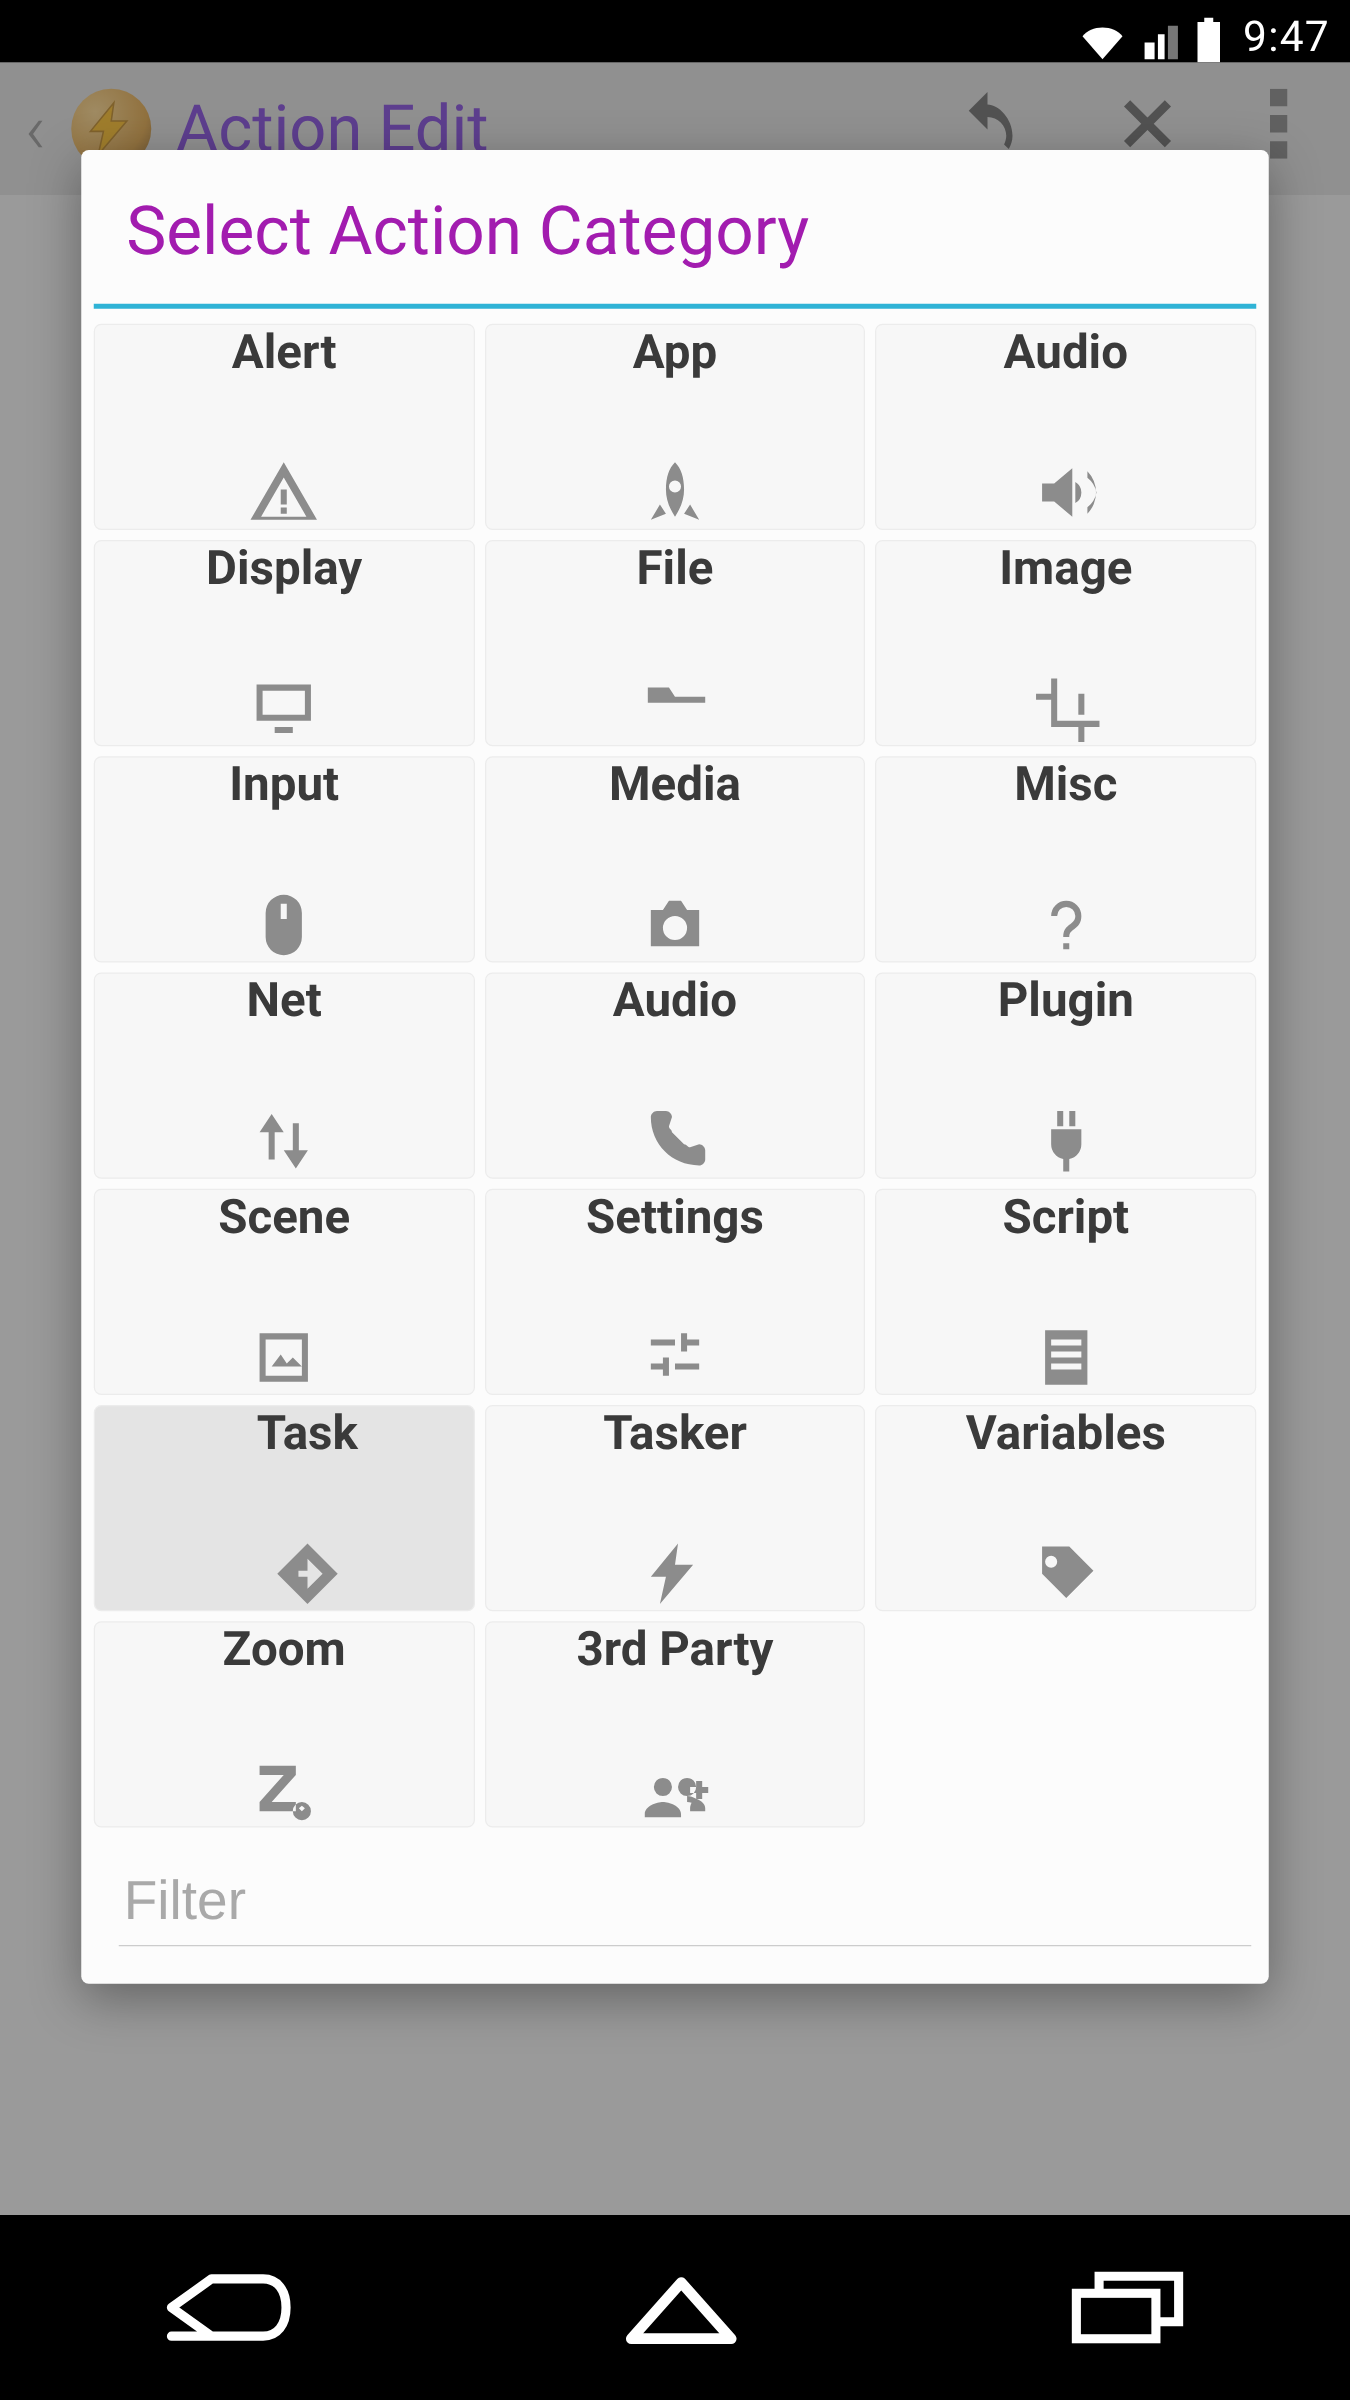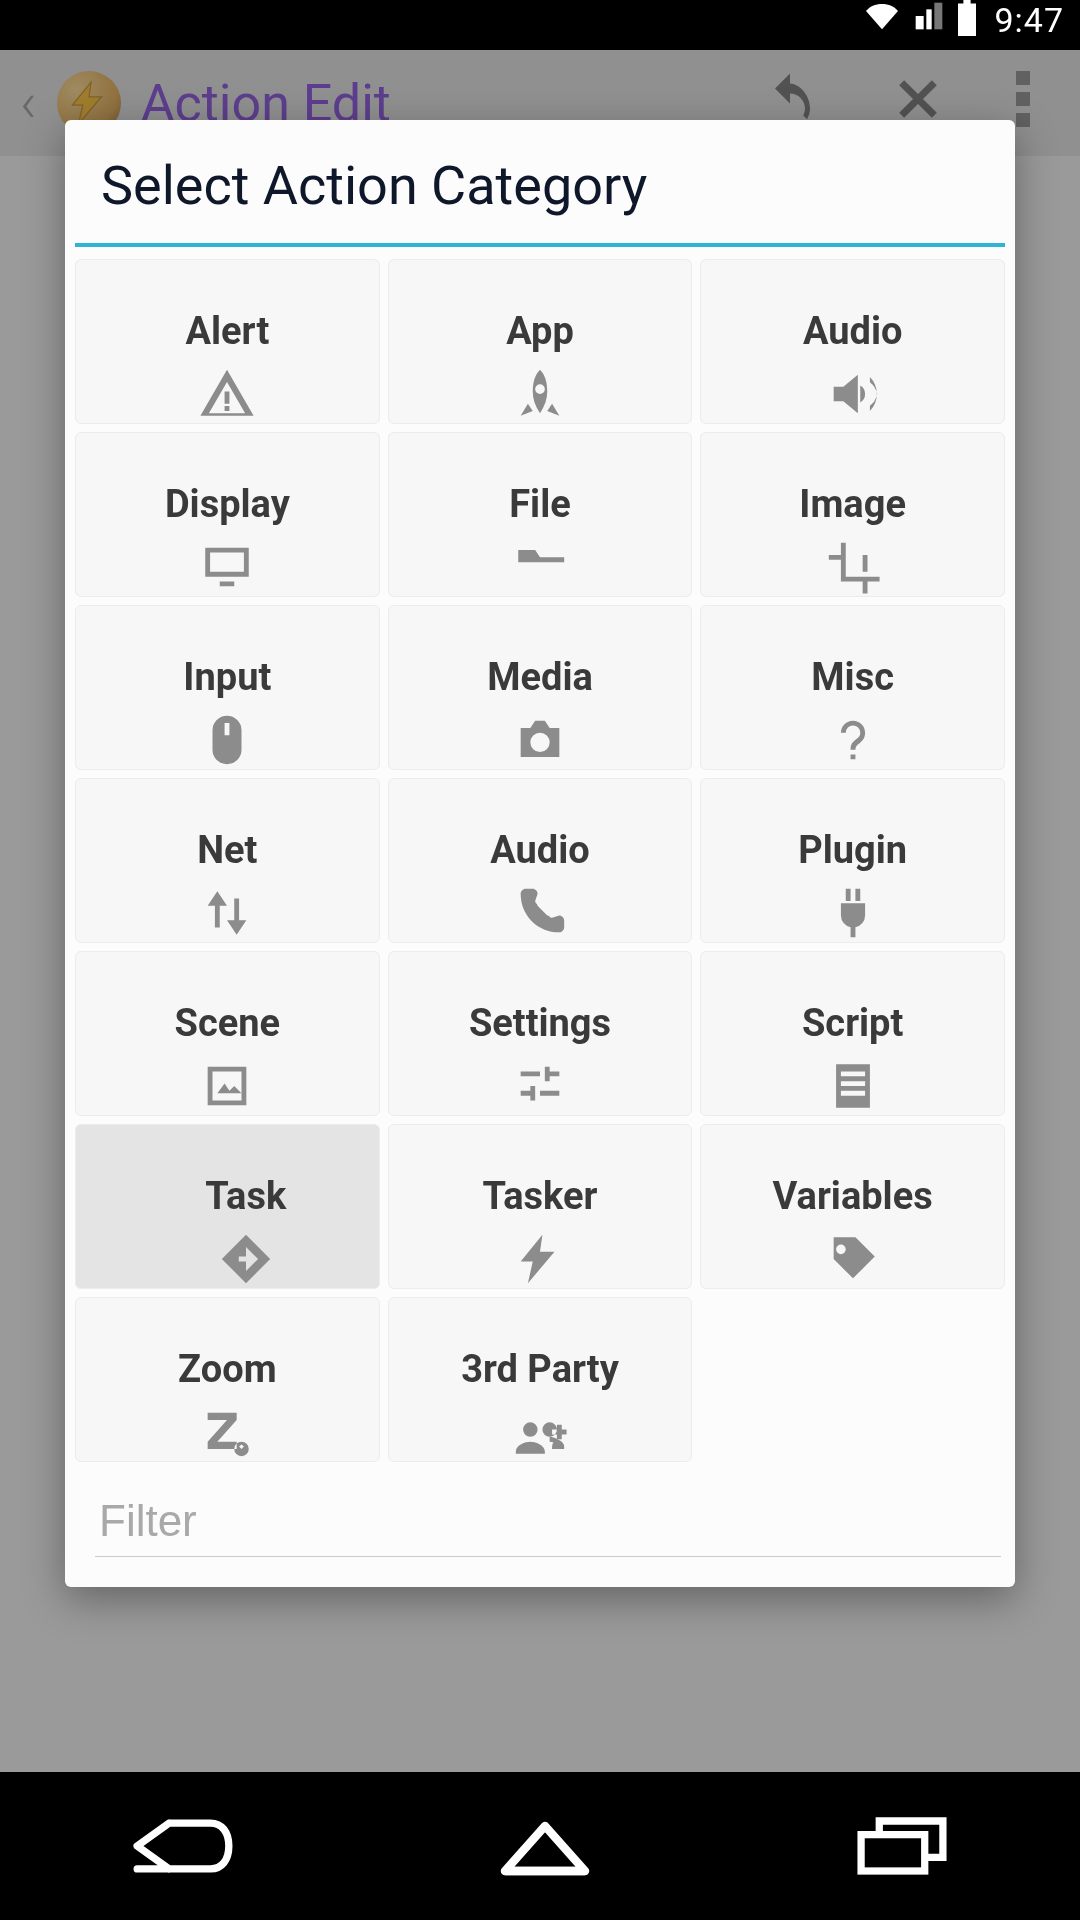--- a/index.html
+++ b/index.html
@@ -1,20 +1,20 @@
 <!DOCTYPE html>
 <html><head>
 <meta charset="utf-8">
 <style>
   * { margin:0; padding:0; box-sizing:border-box; }
   html,body { width:1080px; height:1920px; overflow:hidden; font-family:Roboto,"Helvetica Neue",Arial,sans-serif; }
   body { background:#000; }
 
   
-  .statusbar { position:absolute; top:0; left:0; right:0; height:50px; background:#000; color:#fff; display:flex; justify-content:flex-end; align-items:flex-start; padding-right:16px; gap:10px; font-size:34px; font-weight:400; letter-spacing:1px;border-radius:15px; }
+  .statusbar { position:absolute; top:0; left:0; right:0; height:50px; background:#000; color:#fff; display:flex; justify-content:flex-end; align-items:flex-end; padding-right:16px; gap:10px; font-size:34px; font-weight:400; letter-spacing:1px;border-radius:15px; }
   .statusbar .ic { display:inline-flex; align-items:center; justify-content:center; }
   .statusbar .time { margin-left:6px; }
 
   
   .appbar { position:absolute; top:50px; left:0; right:0; height:106px; background:#dddddd; display:flex; align-items:center; padding:0 20px; gap:20px; }
   .appbar .back-chevron { color:#888; font-size:56px; font-weight:300; }
   .appbar .logo { width:64px; height:64px; border-radius:50%; background:radial-gradient(circle at 30% 30%,#ffd27a,#e09a2a 65%,#7a4c10); position:relative; display:flex; align-items:center; justify-content:center; }
   .appbar .logo svg { width:50px; height:50px; }
   .appbar .title { color:#6d28d9; font-size:52px; font-weight:400; flex:1; }
   .appbar .actions { display:flex; gap:70px; margin-right:30px; }
@@ -25,24 +25,24 @@
   
   .scrim { position:absolute; top:50px; left:0; right:0; bottom:148px; background:rgba(80,80,80,0.55); }
 
   
   .navbar { position:absolute; left:0; right:0; bottom:0; height:148px; background:#000; display:flex; align-items:center; justify-content:space-around; }
   .navbar .nbtn { color:#fff; }
 
   
   .dialog { position:absolute; top:120px; left:65px; right:65px; background:#fcfcfc; border-radius:6px; box-shadow:0 12px 40px rgba(0,0,0,0.35); padding:0; }
   .dialog-header { padding:34px 36px 26px 36px; }
-  .dialog-title { color:#0f172a; font-size:54px; font-weight:400; }
+  .dialog-title { color:#a21caf; font-size:54px; font-weight:400; }
   .dialog-divider { height:4px; background:#2fb3d6; margin:0 10px; }
   .grid { display:grid; grid-template-columns:repeat(3,1fr); gap:8px; padding:12px 10px 18px 10px; }
-  .tile { background:#f7f7f7; border:1px solid #ececec; border-radius:6px; height:165px; display:flex; flex-direction:column; align-items:center; justify-content:flex-end; gap:12px; }
+  .tile { background:#f7f7f7; border:1px solid #ececec; border-radius:6px; height:165px; display:flex; flex-direction:column; align-items:center; justify-content:space-between; gap:12px; }
   .tile.pressed { background:#e4e4e4;padding-left:37px; }
   .tile-label { color:#3a3a3a; font-size:38px; font-weight:700; }
   .tile-icon { color:#8c8c8c; }
   .tile-icon svg { width:58px; height:58px; display:block; }
   .filter-wrap { padding:10px 14px 30px 30px; }
   .filter { width:100%; border:none; border-bottom:1px solid #ccc; font-size:44px; color:#999; padding:6px 4px 10px 4px; background:transparent; outline:none; }
   .filter::placeholder { color:#a9a9a9; }
 
   .navbar svg { display:block; }
 </style>

